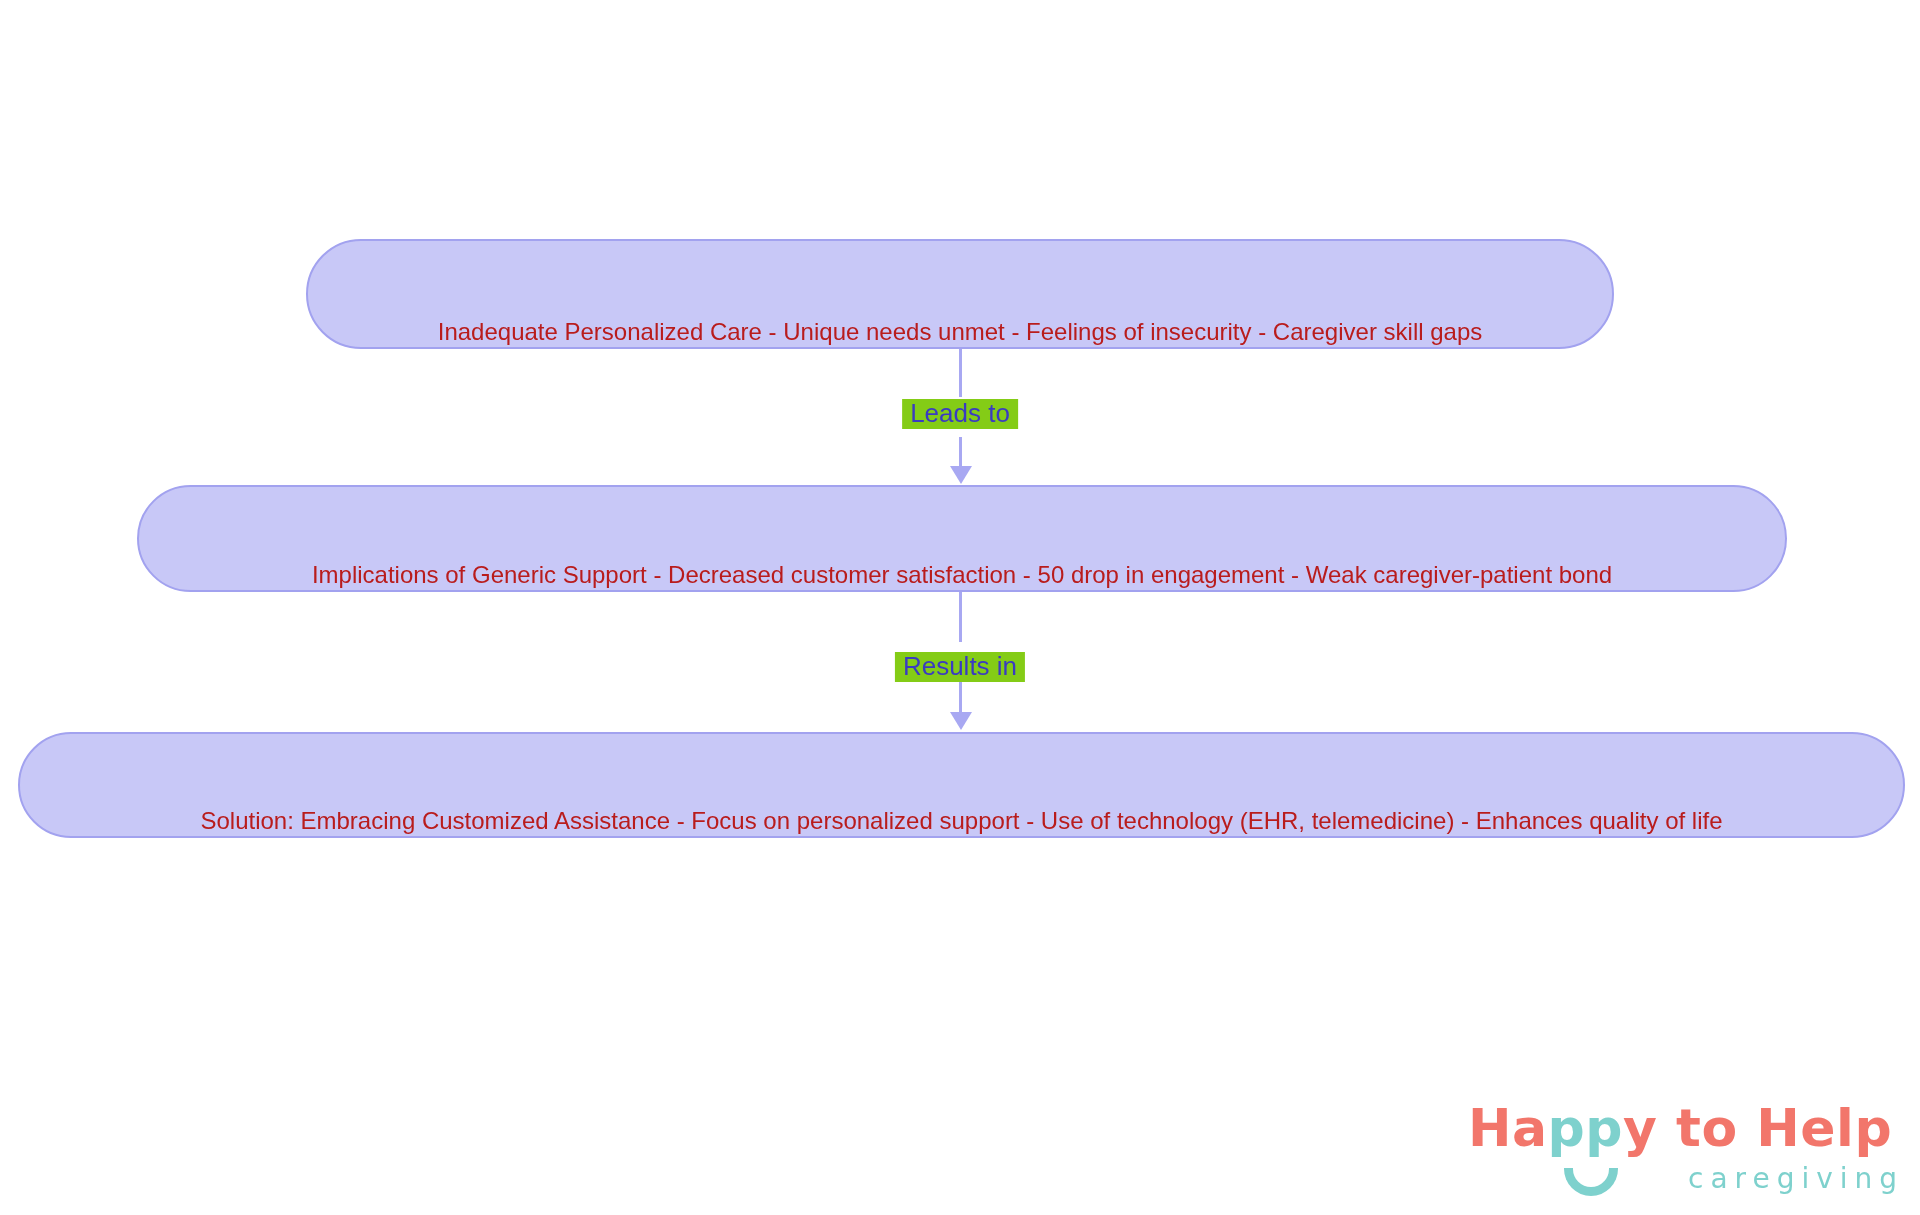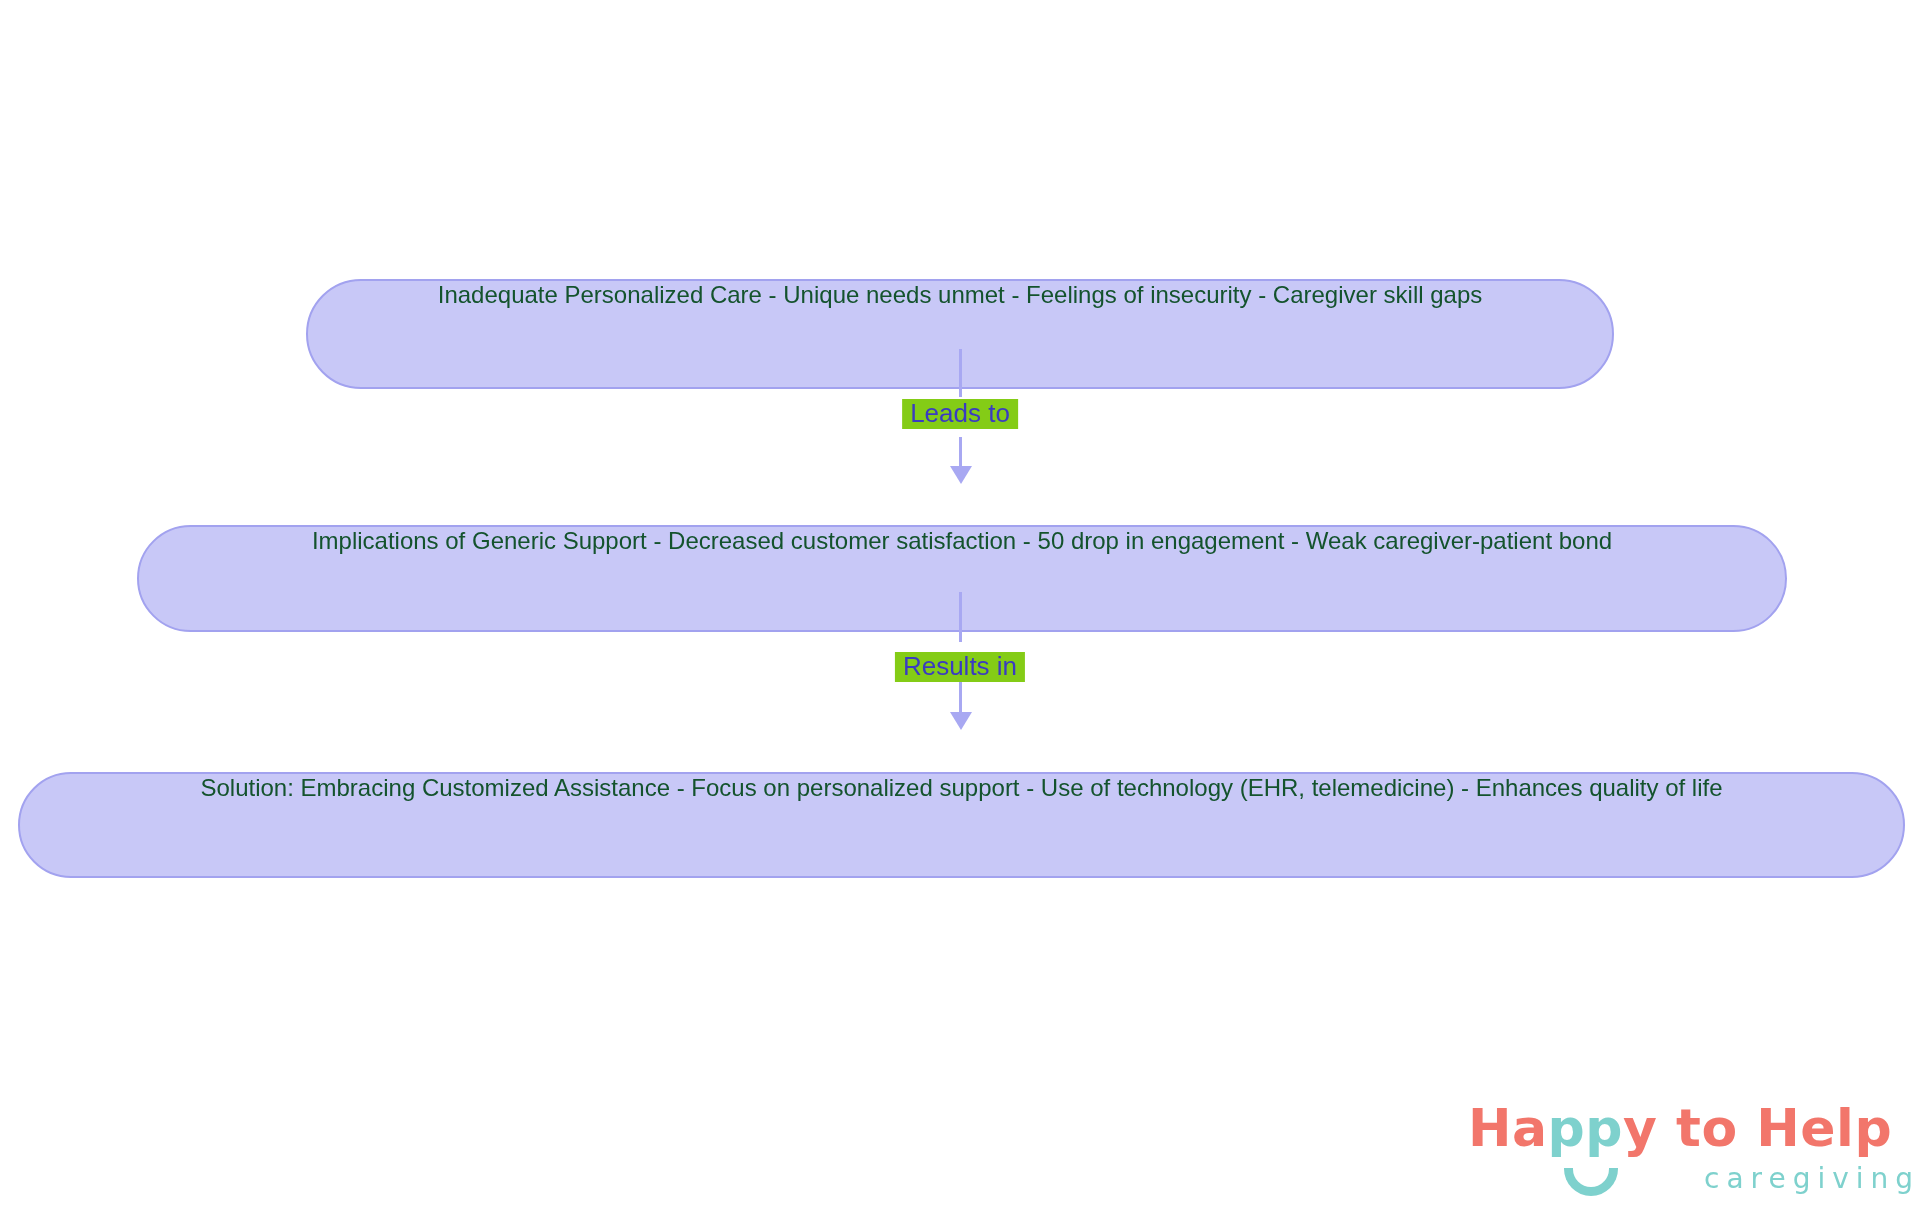--- a/index.html
+++ b/index.html
@@ -9,31 +9,30 @@
     font-family: "Liberation Sans", sans-serif;
     position: relative;
     overflow: hidden;
   }
   .canvas { position: absolute; inset: 0; }
 
   
   .node {
     position: absolute;
     display: flex;
-    align-items: flex-start;
+    align-items: flex-end;
     justify-content: center;
     background: #c8c8f7;
     border: 2px solid #a2a2ef;
     border-radius: 55px;
-    color: #14532d;
+    color: #b91c1c;
     font-size: 24px;
     line-height: 1.2;
     text-align: center;
     padding: 0 40px;
-    margin-top: 40px;
   }
   #node-problem      { left: 306px; top: 239px; width: 1308px; height: 110px; }
   #node-implications { left: 137px; top: 485px; width: 1650px; height: 107px; }
   #node-solution     { left:  18px; top: 732px; width: 1887px; height: 106px; }
 
   
   .edge-line {
     position: absolute;
     left: 959px;
     width: 3px;
@@ -95,21 +94,20 @@
   }
   .logo-tagline {
     position: absolute;
     left: 220px;
     top: 64px;
     font-family: "DejaVu Sans", sans-serif;
     font-size: 28px;
     letter-spacing: 7px;
     color: #7ed1cd;
     white-space: nowrap;
-    margin-left: 16px;
   }
 </style>
 </head>
 <body>
 
 <div class="canvas">
 
   <div class="node" id="node-problem">
     <span>Inadequate Personalized Care - Unique needs unmet - Feelings of insecurity - Caregiver skill gaps</span>
   </div>

